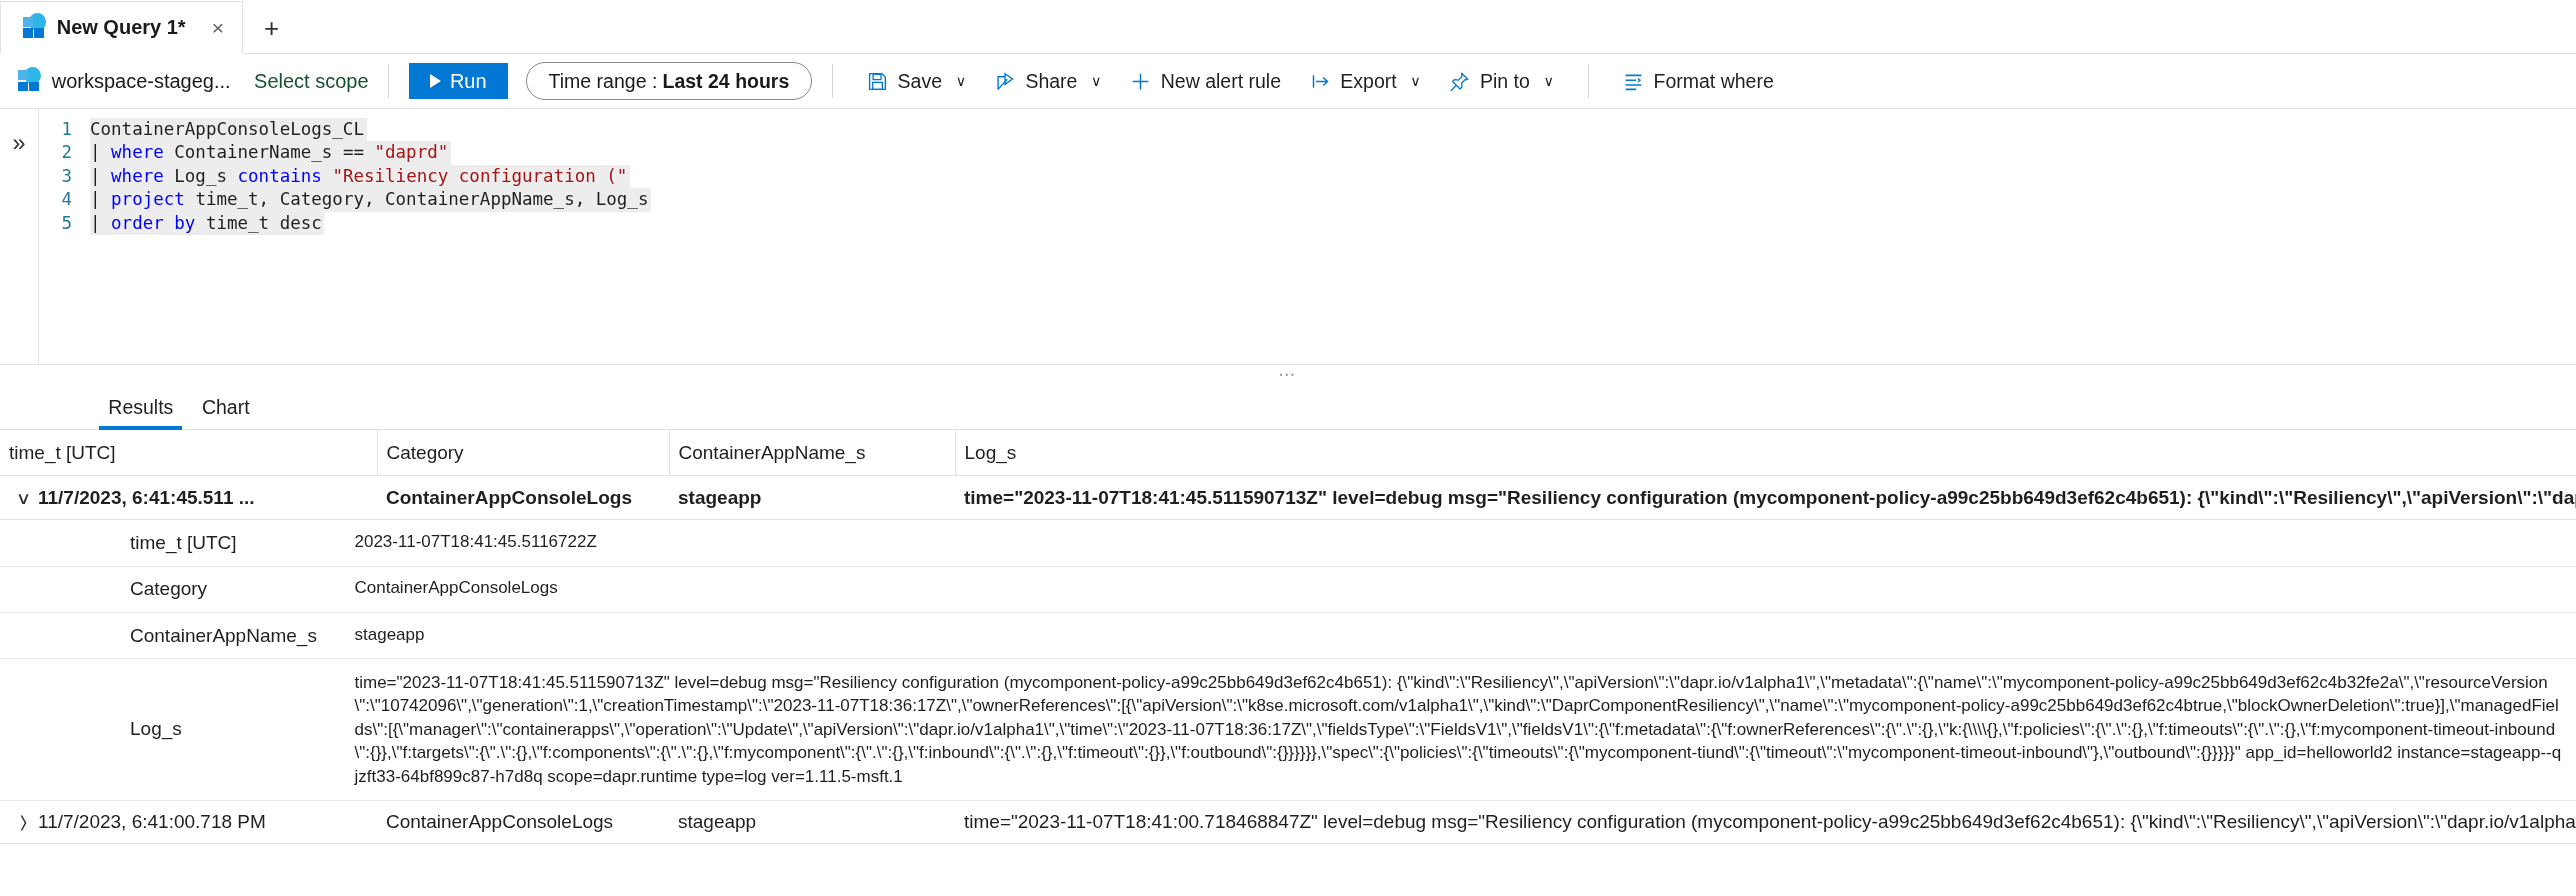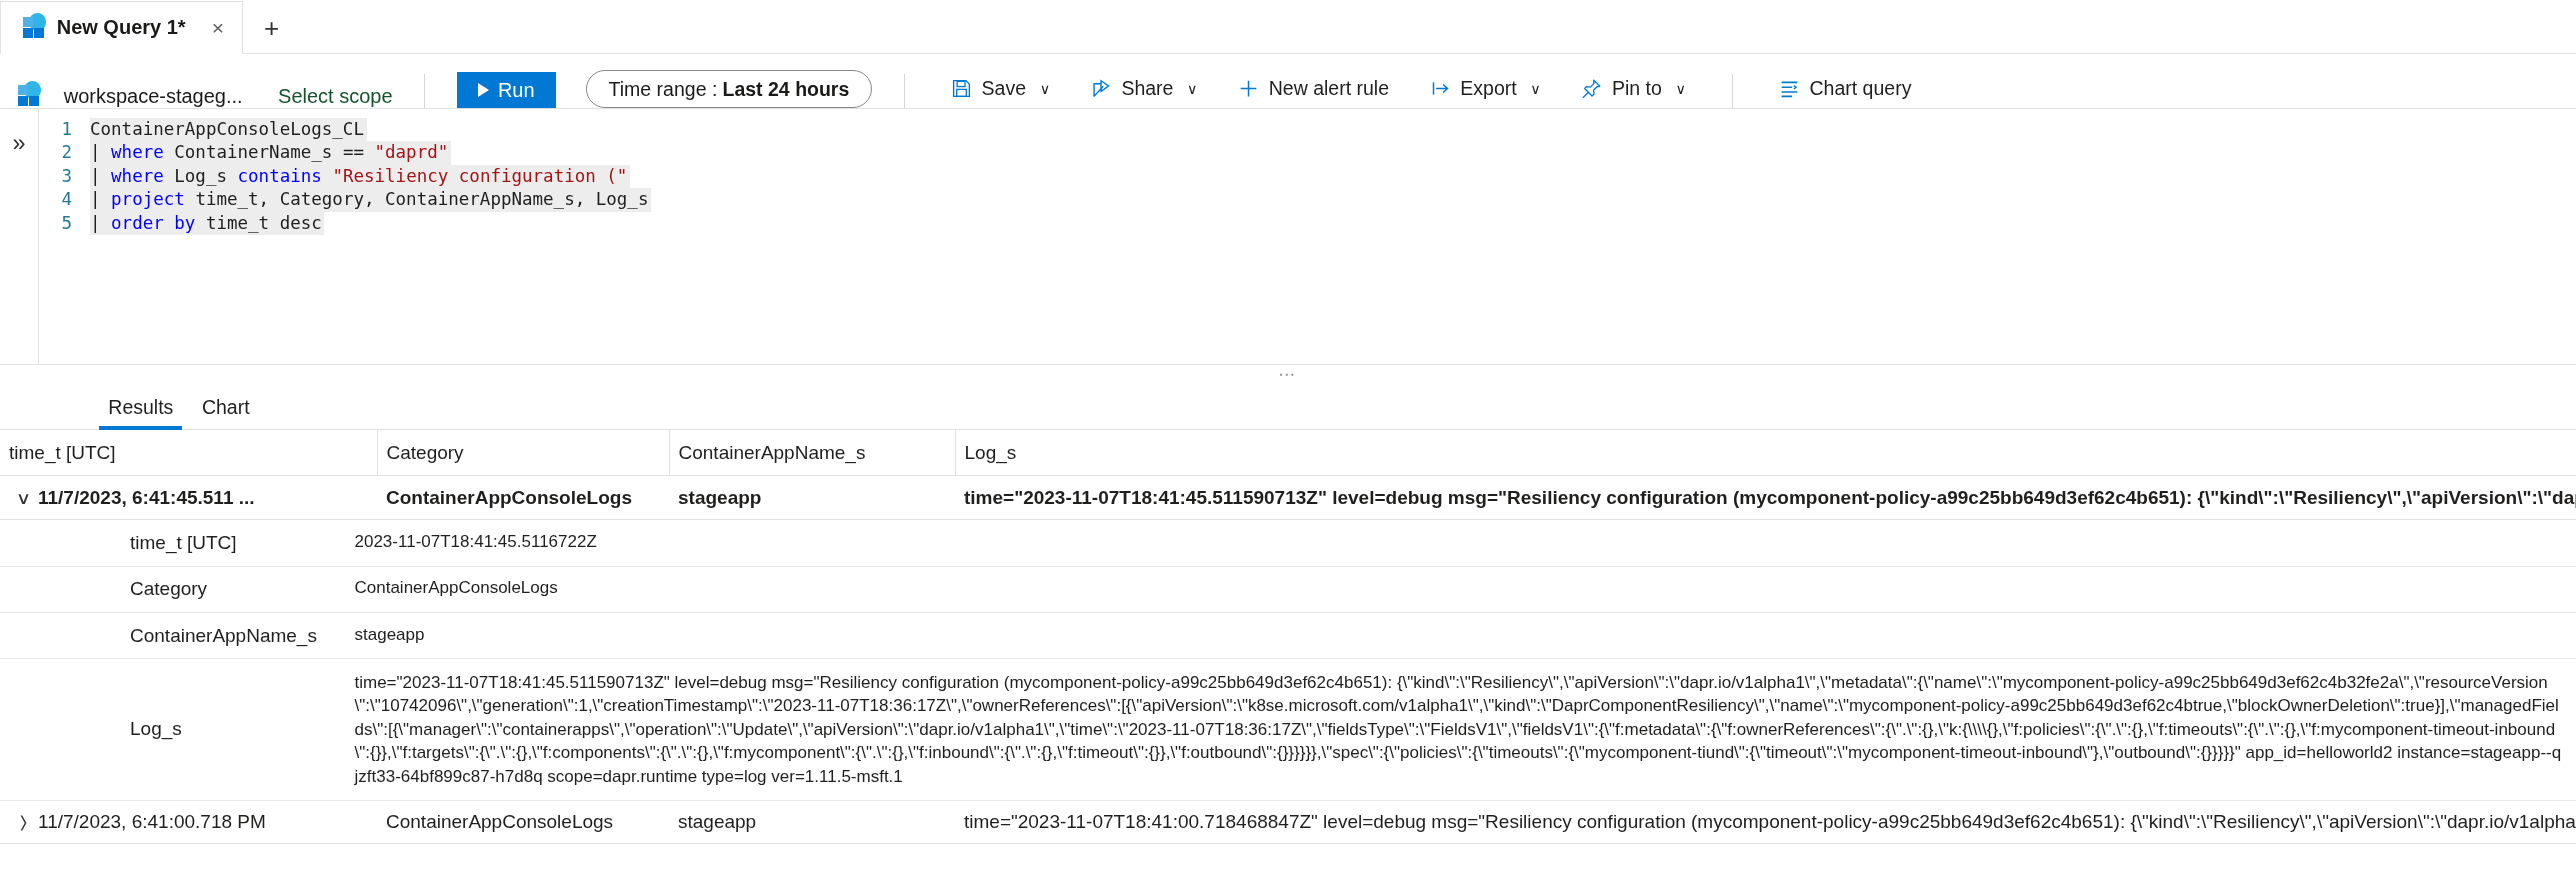--- a/index.html
+++ b/index.html
@@ -62,23 +62,23 @@
   .la-logo .b3 { position:absolute; left:0; top:1.9px; width:9.7px; height:9.7px; background:#50b0e8; }
   .la-logo .circ {
     position:absolute; left:5.8px; top:-1.9px; width:17.5px; height:17.5px;
     border-radius:50%; background:#2fb5e8;
   }
 
   
   .cmdbar {
     height: 55px;
     display: flex;
-    align-items: flex-end;
+    align-items: center;
     padding-left: 18px;
-    gap: 12px;
+    gap: 0;
     border-bottom: 1.3px solid #e1e1e1;
     background: #ffffff;
   }
   .scope-name {
     font-size: 20px;
     color: #1b1a19;
     margin-left: 11.7px;
     white-space: nowrap;
   }
   .select-scope {
@@ -379,21 +379,21 @@
     <span class="chev">∨</span>
   </div>
 
   <span class="vsep"></span>
 
   <div class="cmd">
     <svg class="ic" viewBox="0 0 24 24">
       <path d="M3 5h18M3 10.5h12M3 16h18M3 21h12" fill="none" stroke="#0078d4" stroke-width="1.8"></path>
       <path d="M17 8.5l2.5 2L17 12.5" fill="none" stroke="#0078d4" stroke-width="1.6"></path>
     </svg>
-    <span>Chart query</span>
+    <span>Format where</span>
   </div>
 </div>
 
 <div class="editor-wrap">
   <div class="rail">
     <span class="rail-chev">»</span>
   </div>
   <div class="editor" id="editor-lines">
       <div class="code-line"><span class="ln">1</span><span class="code-txt"><span class="pl">ContainerAppConsoleLogs_CL</span></span></div>
       <div class="code-line"><span class="ln">2</span><span class="code-txt"><span class="pl">| </span><span class="kw">where</span><span class="pl"> ContainerName_s == </span><span class="str">"daprd"</span></span></div>

